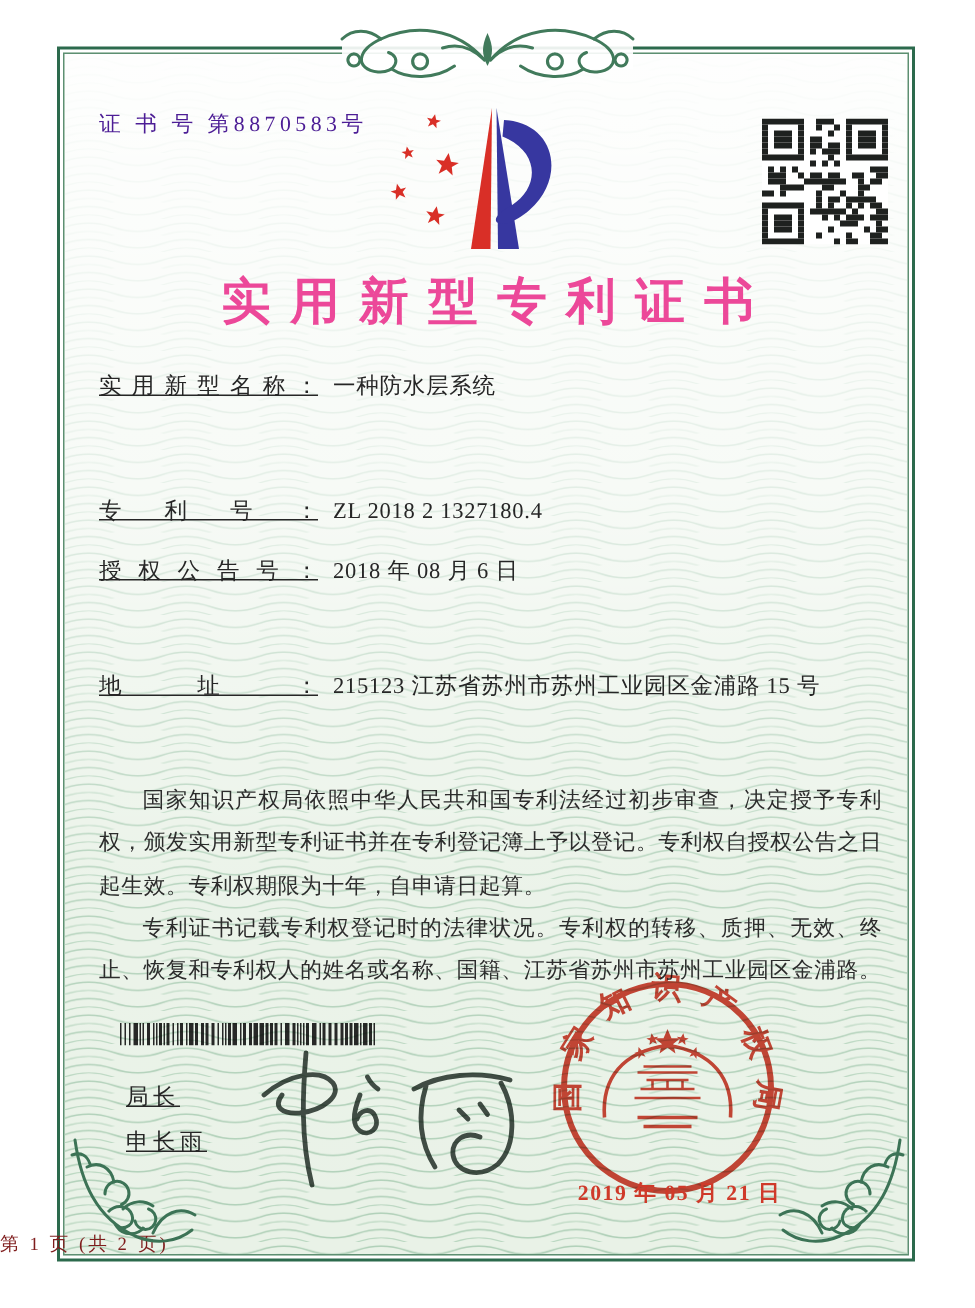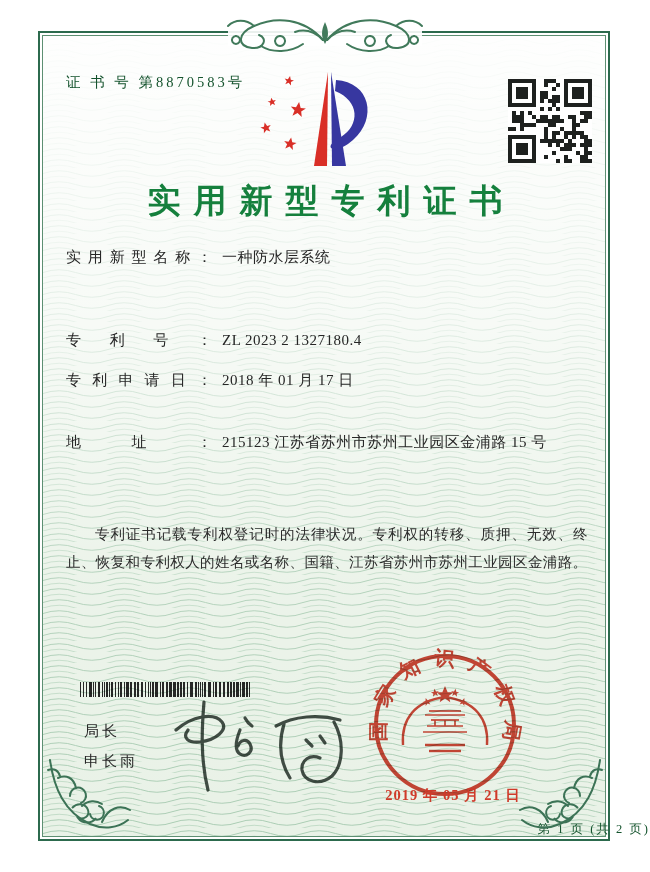--- a/index.html
+++ b/index.html
@@ -8,42 +8,42 @@
   
   .frame{position:absolute;left:38px;top:31px;width:572px;height:810px;border:2px solid #2c6a4d;box-sizing:border-box;}
   .frame-inner{position:absolute;inset:2px;border:1px solid #5d8f72;background:#e9f2e7;overflow:hidden;}
   .waves{position:absolute;inset:0;width:100%;height:100%;}
   
   .top-ornament{position:absolute;left:50%;top:6px;transform:translateX(-50%);z-index:6;}
   .corner{position:absolute;z-index:5;}
   .corner.bl{left:42px;top:746px;}
   .corner.br{right:42px;top:746px;transform:scaleX(-1);}
   
-  .cert-no{position:absolute;left:66px;top:73px;font-size:14.5px;letter-spacing:3px;color:#14532d;z-index:4;}
+  .cert-no{position:absolute;left:66px;top:73px;font-size:14.5px;letter-spacing:3px;color:#4c1d95;z-index:4;}
   .logo{position:absolute;left:256px;top:68px;z-index:4;}
   .qr{position:absolute;left:508px;top:79px;z-index:4;}
   .title{position:absolute;left:0;right:0;top:179px;text-align:center;font-size:33px;font-weight:700;
-         letter-spacing:13px;padding-left:13px;color:#15803d;z-index:4;}
+         letter-spacing:13px;padding-left:13px;color:#ec4899;z-index:4;}
   .field-row{position:absolute;left:66px;font-size:15px;color:#262626;z-index:4;white-space:nowrap;}
-  .field-label{display:inline-block;width:146px;text-align:justify;text-align-last:justify;color:#262626;}
+  .field-label{display:inline-block;width:146px;text-align:justify;text-align-last:justify;color:#262626;text-decoration:underline;}
   .field-label.narrow{width:112px;}
   .field-value{margin-left:10px;letter-spacing:0.5px;}
-  .r1{top:248px;} .r2{top:290px;} .r3{top:331px;} .r4{top:371px;} .r5{top:411px;} .r6{top:433px;} .r7{top:486px;}
+  .r1{top:248px;} .r2{top:290px;} .r3{top:331px;} .r4{top:371px;} .r5{top:411px;} .r6{top:448px;} .r7{top:486px;}
   .pair-right{position:absolute;left:345px;top:0;}
   .body-text{position:absolute;left:66px;right:62px;top:520px;z-index:4;}
   .body-text p{margin:0;font-size:14.5px;line-height:1.95;text-indent:2em;text-align:justify;
                letter-spacing:0.4px;color:#2c2c2c;}
   .barcode{position:absolute;left:80px;top:682px;z-index:4;mix-blend-mode:multiply;}
-  .director{position:absolute;left:84px;top:722px;z-index:4;font-size:15px;color:#262626;}
+  .director{position:absolute;left:84px;top:722px;z-index:4;font-size:15px;color:#262626;text-decoration:underline;}
   .director div{margin-bottom:11px;letter-spacing:3px;}
   .signature{position:absolute;left:148px;top:696px;z-index:5;mix-blend-mode:multiply;}
   .seal{position:absolute;left:368px;top:648px;z-index:6;mix-blend-mode:multiply;opacity:.93;}
   .seal-date{position:absolute;left:378px;top:786px;width:150px;text-align:center;font-size:14.5px;
              font-weight:700;color:#cf3a2a;z-index:6;letter-spacing:1px;}
-  .footer{position:absolute;left:0;right:0;top:821px;text-align:right;font-size:12.5px;color:#14532d;
+  .footer{position:absolute;left:0;right:0;top:821px;text-align:left;font-size:12.5px;color:#7f1d1d;
           letter-spacing:2px;z-index:4;}
 </style>
 </head>
 <body>
 
 <div class="page">
 
   <div class="frame">
     <div class="frame-inner">
       <svg class="waves" xmlns="http://www.w3.org/2000/svg">
@@ -342,30 +342,31 @@
         <rect x="24" y="80" width="4" height="4"></rect>
       </g>
   </svg>
 
   <div class="title">实用新型专利证书</div>
 
   <div class="field-row r1">
     <span class="field-label">实用新型名称：</span><span class="field-value">一种防水层系统</span>
   </div>
   <div class="field-row r3">
-    <span class="field-label">专利号：</span><span class="field-value">ZL 2023 2 1327180.4</span>
+    <span class="field-label">专利号：</span><span class="field-value">ZL 2018 2 1327180.4</span>
   </div>
   <div class="field-row r4">
-    <span class="field-label">专利申请日：</span><span class="field-value">2018 年 01 月 17 日</span>
+    <span class="field-label">授权公告号：</span><span class="field-value">2018 年 08 月 6 日</span>
   </div>
   <div class="field-row r6">
     <span class="field-label">地址：</span><span class="field-value">215123 江苏省苏州市苏州工业园区金浦路 15 号</span>
   </div>
 
   <div class="body-text">
+    <p>国家知识产权局依照中华人民共和国专利法经过初步审查，决定授予专利权，颁发实用新型专利证书并在专利登记簿上予以登记。专利权自授权公告之日起生效。专利权期限为十年，自申请日起算。</p>
     <p>专利证书记载专利权登记时的法律状况。专利权的转移、质押、无效、终止、恢复和专利权人的姓名或名称、国籍、江苏省苏州市苏州工业园区金浦路。</p>
   </div>
 
   <svg class="barcode" width="172" height="15" viewBox="0 0 172 15" xmlns="http://www.w3.org/2000/svg">
     <g id="barcode-bars" fill="#2a2a2a">
         <rect x="0" y="0" width="1" height="15"></rect>
         <rect x="3" y="0" width="1" height="15"></rect>
         <rect x="6" y="0" width="1" height="15"></rect>
         <rect x="9" y="0" width="3" height="15"></rect>
         <rect x="13" y="0" width="1" height="15"></rect>

